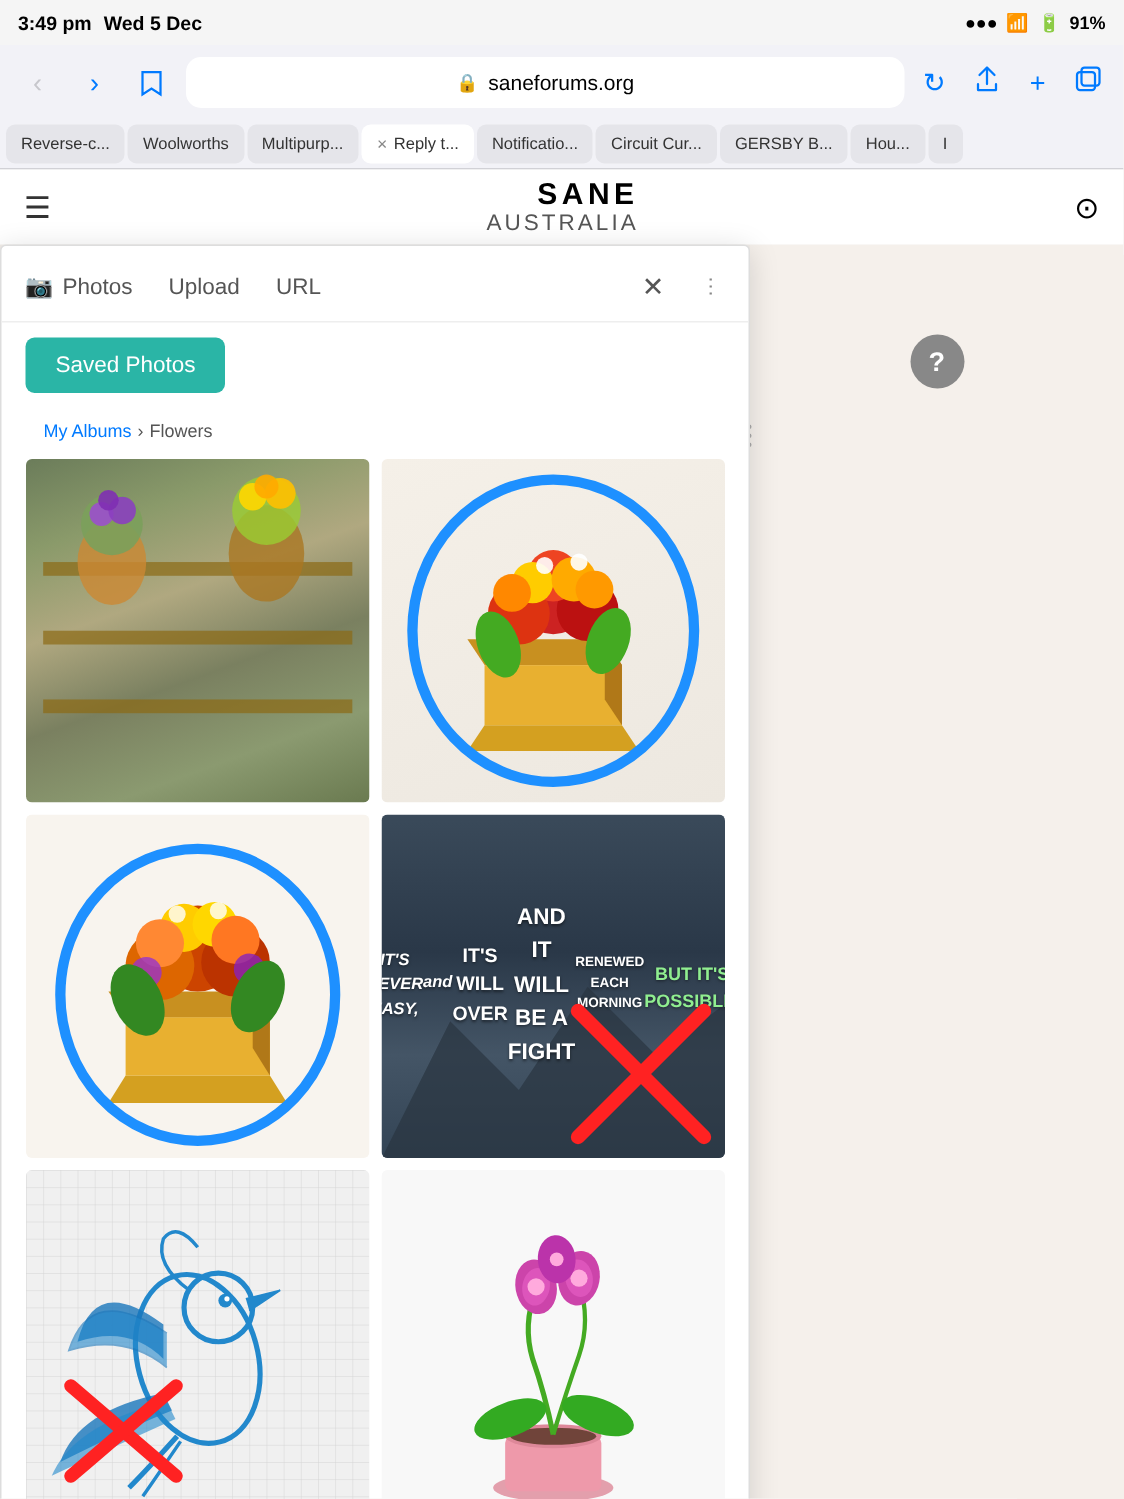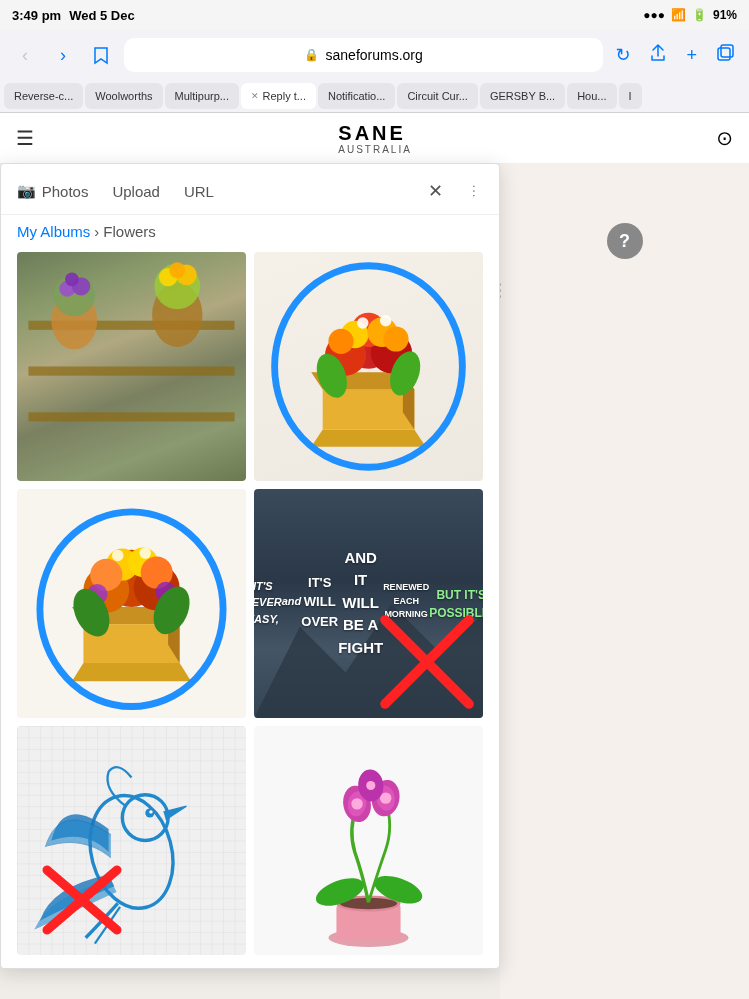--- a/index.html
+++ b/index.html
@@ -173,22 +173,22 @@
       border: none;
       border-radius: 6px;
       padding: 10px 20px;
       font-size: 15px;
       cursor: pointer;
       font-weight: 500;
     }
 
     
     .breadcrumb {
-      padding: 8px 16px;
-      font-size: 15px;
+      padding: 8px 28px;
+      font-size: 12px;
       color: #555;
       display: flex;
       align-items: center;
       gap: 4px;
     }
     .breadcrumb a { color: #007aff; text-decoration: none; }
 
     
     .photos-grid {
       padding: 4px 16px 16px;
@@ -353,23 +353,23 @@
     <div class="tab">
       <span>I</span>
     </div>
   </div>
 </div>
 
 <div class="page-wrapper">
 
   <div class="site-header">
     <span class="hamburger">☰</span>
-    <div style="text-align:left; line-height:1.1;">
+    <div style="text-align:right; line-height:1.1;">
       <div style="font-size:20px; font-weight:900; letter-spacing:3px;">SANE</div>
-      <div style="font-size:10px; letter-spacing:2px; color:#555;">AUSTRALIA</div>
+      <div style="font-size:15px; letter-spacing:2px; color:#555;">AUSTRALIA</div>
     </div>
     <span style="font-size:20px;">⊙</span>
   </div>
 
   <div class="modal-overlay">
 
     
     <div class="modal-header">
       <div class="modal-tabs-row">
         <div class="modal-tab photos-tab">
@@ -381,20 +381,21 @@
         </div>
         <div class="modal-tab">
           <span>URL</span>
         </div>
       </div>
       <span class="modal-close">✕</span>
       <span class="modal-more" style="margin-left:8px; font-size:14px; color:#888; writing-mode:vertical-rl;">···</span>
     </div>
 
     
+    <button class="saved-photos-btn">Saved Photos</button>
 
     
     <div class="breadcrumb">
       <a href="#">My Albums</a>
       <span>›</span>
       <span>Flowers</span>
     </div>
 
     
     <div class="photos-grid">

